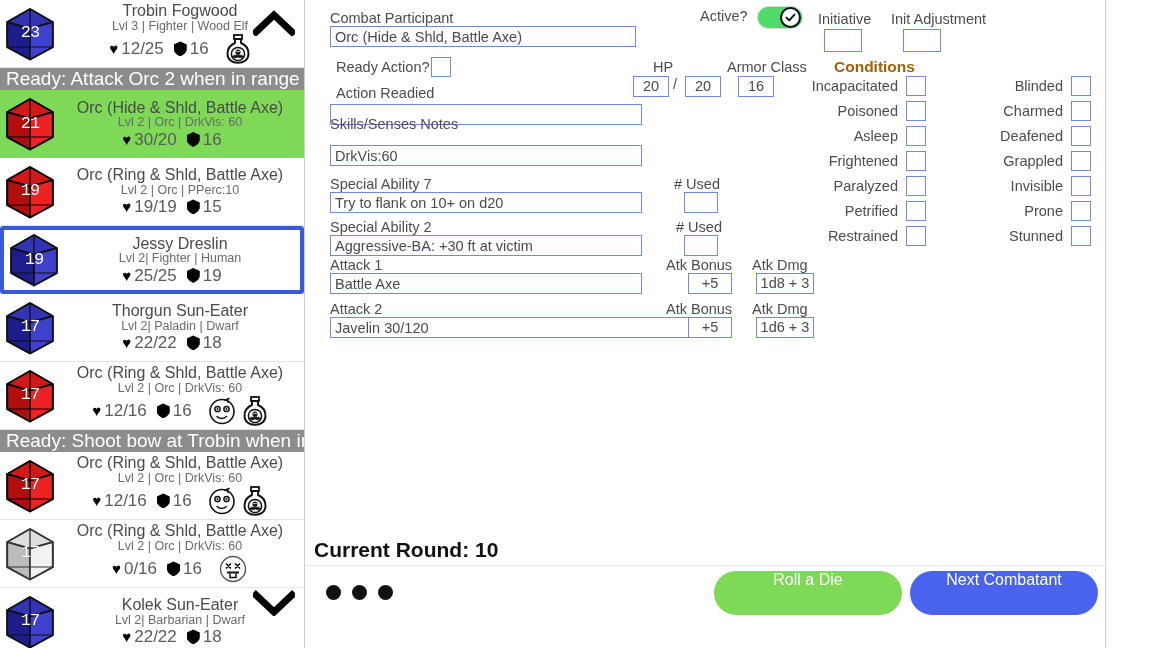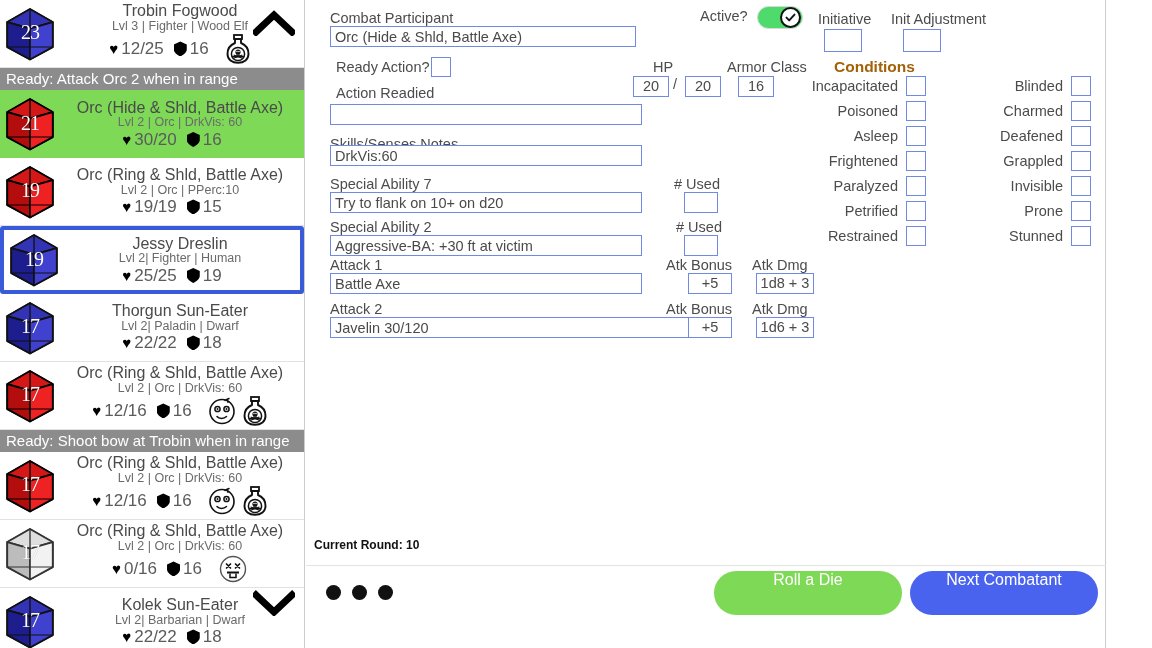--- a/index.html
+++ b/index.html
@@ -39,23 +39,23 @@
   .die-wrap {
     position: relative;
     width: 56px; min-width: 56px; height: 56px;
     display:flex; align-items:center; justify-content:center;
   }
   .die-svg { width: 54px; height: 54px; display:block; }
   .die-num {
     position: absolute;
     left: 0; top: 0; width: 56px; height: 56px;
     display: flex; align-items: center; justify-content: center;
-    font-size: 20px;
+    font-size: 17px;
     color: #ffffff;
-    font-family: Liberation Serif, serif;
+    font-family: Liberation Mono, monospace;
     letter-spacing: -1px;
     text-shadow: 0 0 1px rgba(0,0,0,.35);
     padding-bottom: 2px;
   }
   .c-info { flex: 1; display: flex; flex-direction: column; align-items: center; line-height: 1.05; padding-left:2px;}
   .c-name {
     font-size: 16px; color: #4a4a4a; white-space: nowrap;
   }
   .c-sub { font-size: 12.5px; color: #6a6a6a; white-space: nowrap; }
   .c-stats {
@@ -66,21 +66,21 @@
   .c-stats .pair { display:flex; align-items:center; gap:3px; }
   .hp-icon { font-size: 15px; color:#000; line-height:1;}
   .ac-icon { display:inline-block; width:13px; height:15px; background:#000;
              -webkit-clip-path: path('M6.5 0 L13 3 L13 8 C13 12 6.5 15 6.5 15 C6.5 15 0 12 0 8 L0 3 Z');
              clip-path: path('M6.5 0 L13 3 L13 8 C13 12 6.5 15 6.5 15 C6.5 15 0 12 0 8 L0 3 Z'); }
   .status-icons { display: flex; align-items: center; gap: 6px; margin-left: 6px; }
   .status-icons svg { display:block; }
   .ready-banner {
     background: #8c8c8c;
     color: #ffffff;
-    font-size: 15px;
+    font-size: 19px;
     padding: 1px 6px;
     height: 22px;
     line-height: 20px;
     white-space: nowrap;
     overflow: hidden;
   }
   .chev {
     position: absolute; right: 8px;
     width: 44px; height: 30px;
     display:flex; align-items:center; justify-content:center;
@@ -138,21 +138,21 @@
     width: 21px; height:21px; border-radius:50%;
     background:#fff; border:2px solid #111;
     display:flex; align-items:center; justify-content:center;
   }
   .toggle .knob svg { display:block; }
 
   .cond-title { font-size: 15.5px; font-weight: bold; color:#a16207; }
   .cond-row { display:flex; align-items:center; justify-content:flex-end; gap:8px; height:20px; margin-bottom:5px;}
   .cond-label { font-size: 14.5px; color:#4c4c4c; white-space:nowrap; }
 
-  .round-text { font-size: 12px; font-weight: bold; color: #111; }
+  .round-text { font-size: 21px; font-weight: bold; color: #111; }
   .hr-line { background:#e3e3e3; height:1px; }
 
   .pill {
     border-radius: 22px;
     color: #fff;
     font-size: 16px;
     display:flex; align-items:flex-start; justify-content:center;
     border: none;
     cursor: pointer;
     font-family: "Liberation Sans", sans-serif;
@@ -523,21 +523,21 @@
 
     
     <div class="abs fld-label" style="left:30px; top:59px;">Ready Action?</div>
     <div class="abs cbox" style="left:125px; top:57px;"></div>
 
     
     <div class="abs fld-label" style="left:30px; top:85px;">Action Readied</div>
     <div class="abs txtbox" style="left:24px; top:104px; width:312px;"></div>
 
     
-    <div class="abs fld-label" style="left:24px; top:136px;">Skills/Senses Notes</div>
+    <div class="abs fld-label" style="left:24px; top:116px;">Skills/Senses Notes</div>
     <div class="abs txtbox" style="left:24px; top:145px; width:312px;">DrkVis:60</div>
 
     
     <div class="abs fld-label" style="left:24px; top:176px;">Special Ability 7</div>
     <div class="abs txtbox" style="left:24px; top:192px; width:312px;">Try to flank on 10+ on d20</div>
     <div class="abs fld-label" style="left:368px; top:176px;"># Used</div>
     <div class="abs num-box" style="left:378px; top:192px; width:34px;"></div>
 
     
     <div class="abs fld-label" style="left:24px; top:219px;">Special Ability 2</div>

